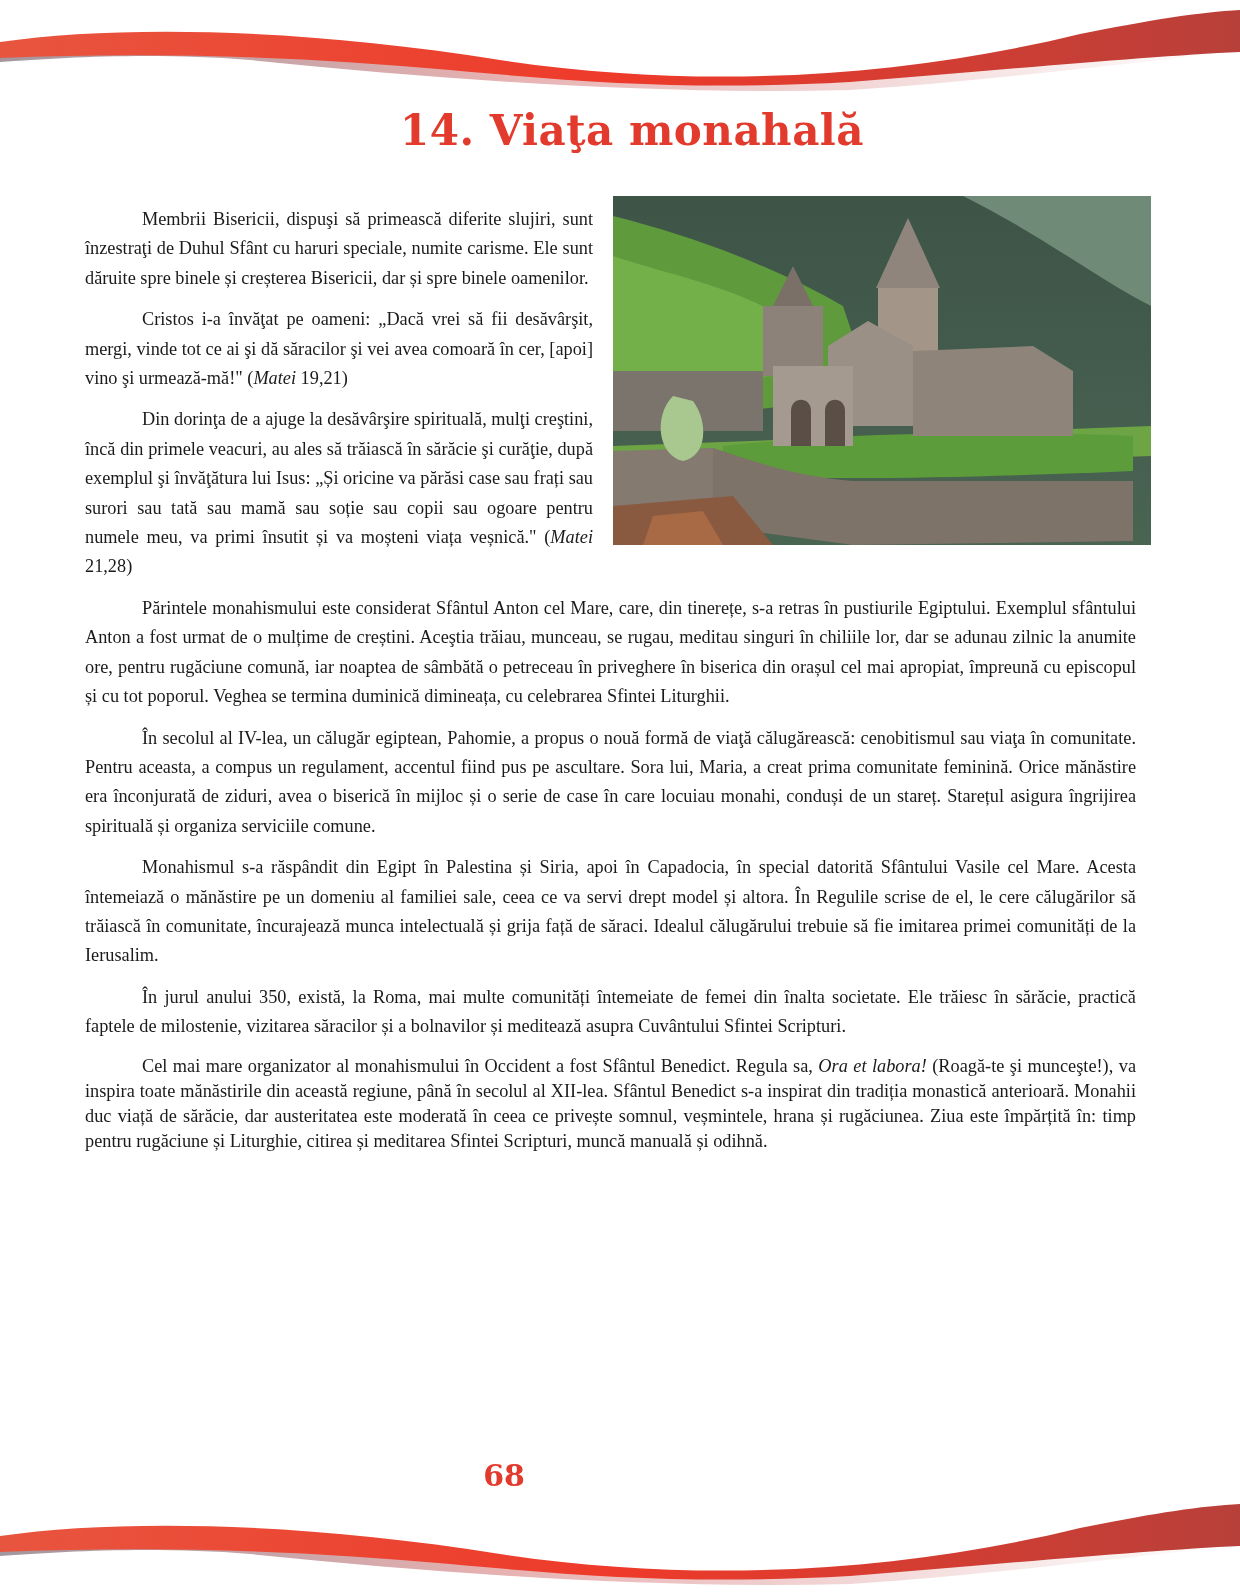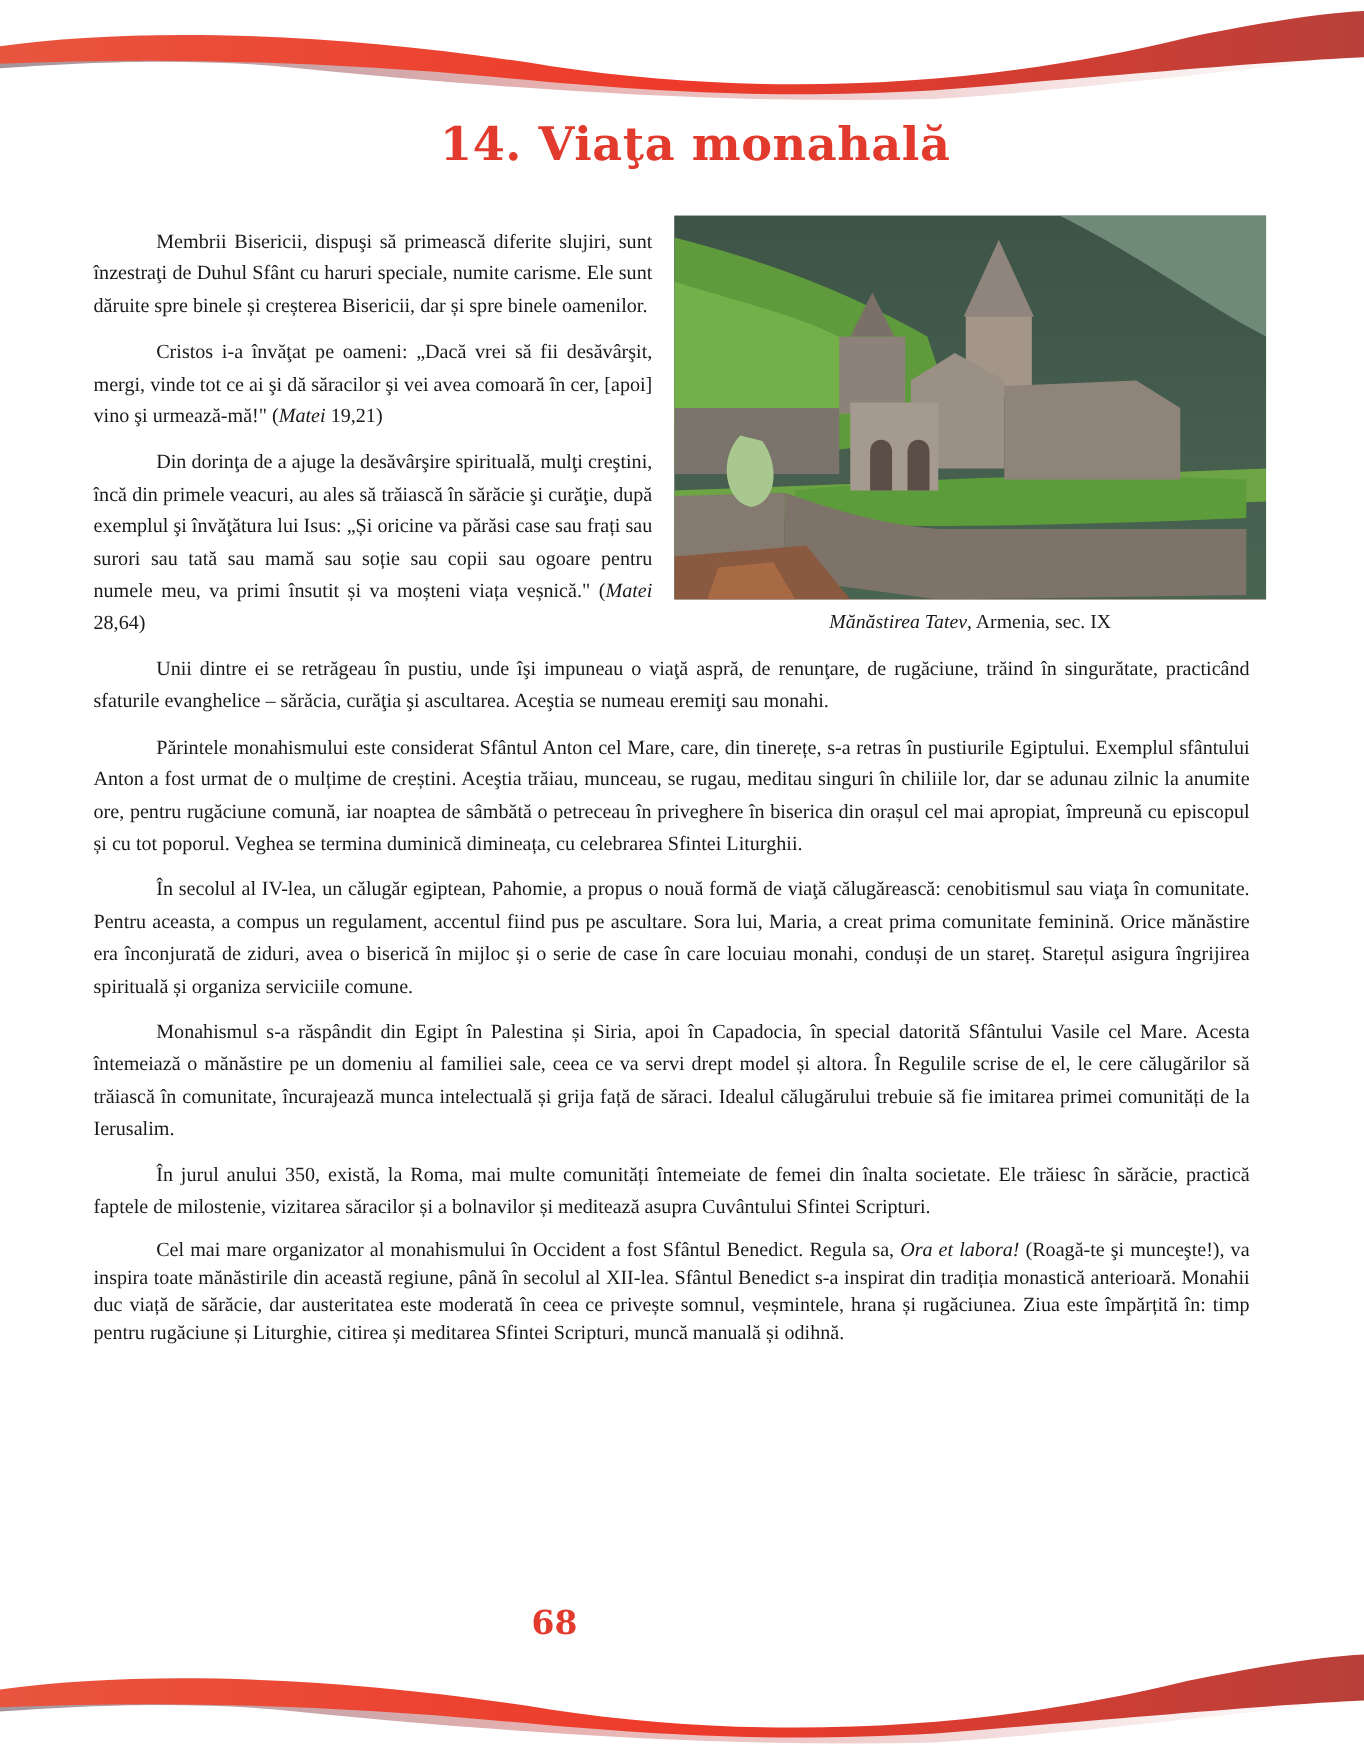--- a/index.html
+++ b/index.html
@@ -74,27 +74,25 @@
         <path d="M160,170 L240,170 L240,250 L160,250 Z" fill="#a59a8f"></path>
         <path d="M178,250 L178,215 C178,200 198,200 198,215 L198,250 Z" fill="#5a4e46"></path>
         <path d="M212,250 L212,215 C212,200 232,200 232,215 L232,250 Z" fill="#5a4e46"></path>
         <path d="M0,255 L100,252 L100,310 L0,320 Z" fill="#847a70"></path>
         <path d="M100,252 C140,265 180,280 240,285 L520,285 L520,345 L240,349 L100,330 Z" fill="#7d7369"></path>
         <path d="M0,310 L120,300 L160,349 L0,349 Z" fill="#8a5a40"></path>
         <path d="M40,320 L90,315 L110,349 L30,349 Z" fill="#a86a45"></path>
         <path d="M60,200 C40,220 45,260 70,265 C95,260 95,225 80,205 Z" fill="#a8c890"></path>
       </svg>
     </div>
-    <div class="caption"><i>Mănăstirea Tatev</i><span>, Armenia, sec. IX</span></div>
   </div>
 
   <p>Membrii Bisericii, dispuşi să primească diferite slujiri, sunt înzestraţi de Duhul Sfânt cu haruri speciale, numite carisme. Ele sunt dăruite spre binele și creșterea Bisericii, dar și spre binele oamenilor.</p>
   <p><span>Cristos i-a învăţat pe oameni: „Dacă vrei să fii desăvârşit, mergi, vinde tot ce ai şi dă săracilor şi vei avea comoară în cer, [apoi] vino şi urmează-mă!" (</span><i>Matei</i><span> 19,21)</span></p>
-  <p><span>Din dorinţa de a ajuge la desăvârşire spirituală, mulţi creştini, încă din primele veacuri, au ales să trăiască în sărăcie şi curăţie, după exemplul şi învăţătura lui Isus: „Și oricine va părăsi case sau frați sau surori sau tată sau mamă sau soție sau copii sau ogoare pentru numele meu, va primi însutit și va moșteni viața veșnică." (</span><i>Matei</i><span> 28,64)</span></p>
-  <p>Unii dintre ei se retrăgeau în pustiu, unde îşi impuneau o viaţă aspră, de renunţare, de rugăciune, trăind în singurătate, practicând sfaturile evanghelice – sărăcia, curăţia şi ascultarea. Aceştia se numeau eremiţi sau monahi.</p>
+  <p><span>Din dorinţa de a ajuge la desăvârşire spirituală, mulţi creştini, încă din primele veacuri, au ales să trăiască în sărăcie şi curăţie, după exemplul şi învăţătura lui Isus: „Și oricine va părăsi case sau frați sau surori sau tată sau mamă sau soție sau copii sau ogoare pentru numele meu, va primi însutit și va moșteni viața veșnică." (</span><i>Matei</i><span> 21,28)</span></p>
   <p>Părintele monahismului este considerat Sfântul Anton cel Mare, care, din tinerețe, s-a retras în pustiurile Egiptului. Exemplul sfântului Anton a fost urmat de o mulțime de creștini. Aceştia trăiau, munceau, se rugau, meditau singuri în chiliile lor, dar se adunau zilnic la anumite ore, pentru rugăciune comună, iar noaptea de sâmbătă o petreceau în priveghere în biserica din orașul cel mai apropiat, împreună cu episcopul și cu tot poporul. Veghea se termina duminică dimineața, cu celebrarea Sfintei Liturghii.</p>
   <p>În secolul al IV-lea, un călugăr egiptean, Pahomie, a propus o nouă formă de viaţă călugărească: cenobitismul sau viaţa în comunitate. Pentru aceasta, a compus un regulament, accentul fiind pus pe ascultare. Sora lui, Maria, a creat prima comunitate feminină. Orice mănăstire era înconjurată de ziduri, avea o biserică în mijloc și o serie de case în care locuiau monahi, conduși de un stareț. Starețul asigura îngrijirea spirituală și organiza serviciile comune.</p>
   <p>Monahismul s-a răspândit din Egipt în Palestina și Siria, apoi în Capadocia, în special datorită Sfântului Vasile cel Mare. Acesta întemeiază o mănăstire pe un domeniu al familiei sale, ceea ce va servi drept model și altora. În Regulile scrise de el, le cere călugărilor să trăiască în comunitate, încurajează munca intelectuală și grija față de săraci. Idealul călugărului trebuie să fie imitarea primei comunități de la Ierusalim.</p>
   <p>În jurul anului 350, există, la Roma, mai multe comunități întemeiate de femei din înalta societate. Ele trăiesc în sărăcie, practică faptele de milostenie, vizitarea săracilor și a bolnavilor și meditează asupra Cuvântului Sfintei Scripturi.</p>
   <p class="tight"><span>Cel mai mare organizator al monahismului în Occident a fost Sfântul Benedict. Regula sa, </span><i>Ora et labora!</i><span> (Roagă-te şi munceşte!), va inspira toate mănăstirile din această regiune, până în secolul al XII-lea. Sfântul Benedict s-a inspirat din tradiția monastică anterioară. Monahii duc viață de sărăcie, dar austeritatea este moderată în ceea ce privește somnul, veșmintele, hrana și rugăciunea. Ziua este împărțită în: timp pentru rugăciune și Liturghie, citirea și meditarea Sfintei Scripturi, muncă manuală și odihnă.</span></p>
 </div>
 
 <svg class="wave wave-bottom" viewBox="0 0 1240 150" preserveAspectRatio="none">
   <defs>
     <linearGradient id="rb" x1="0" y1="0" x2="1" y2="0">

